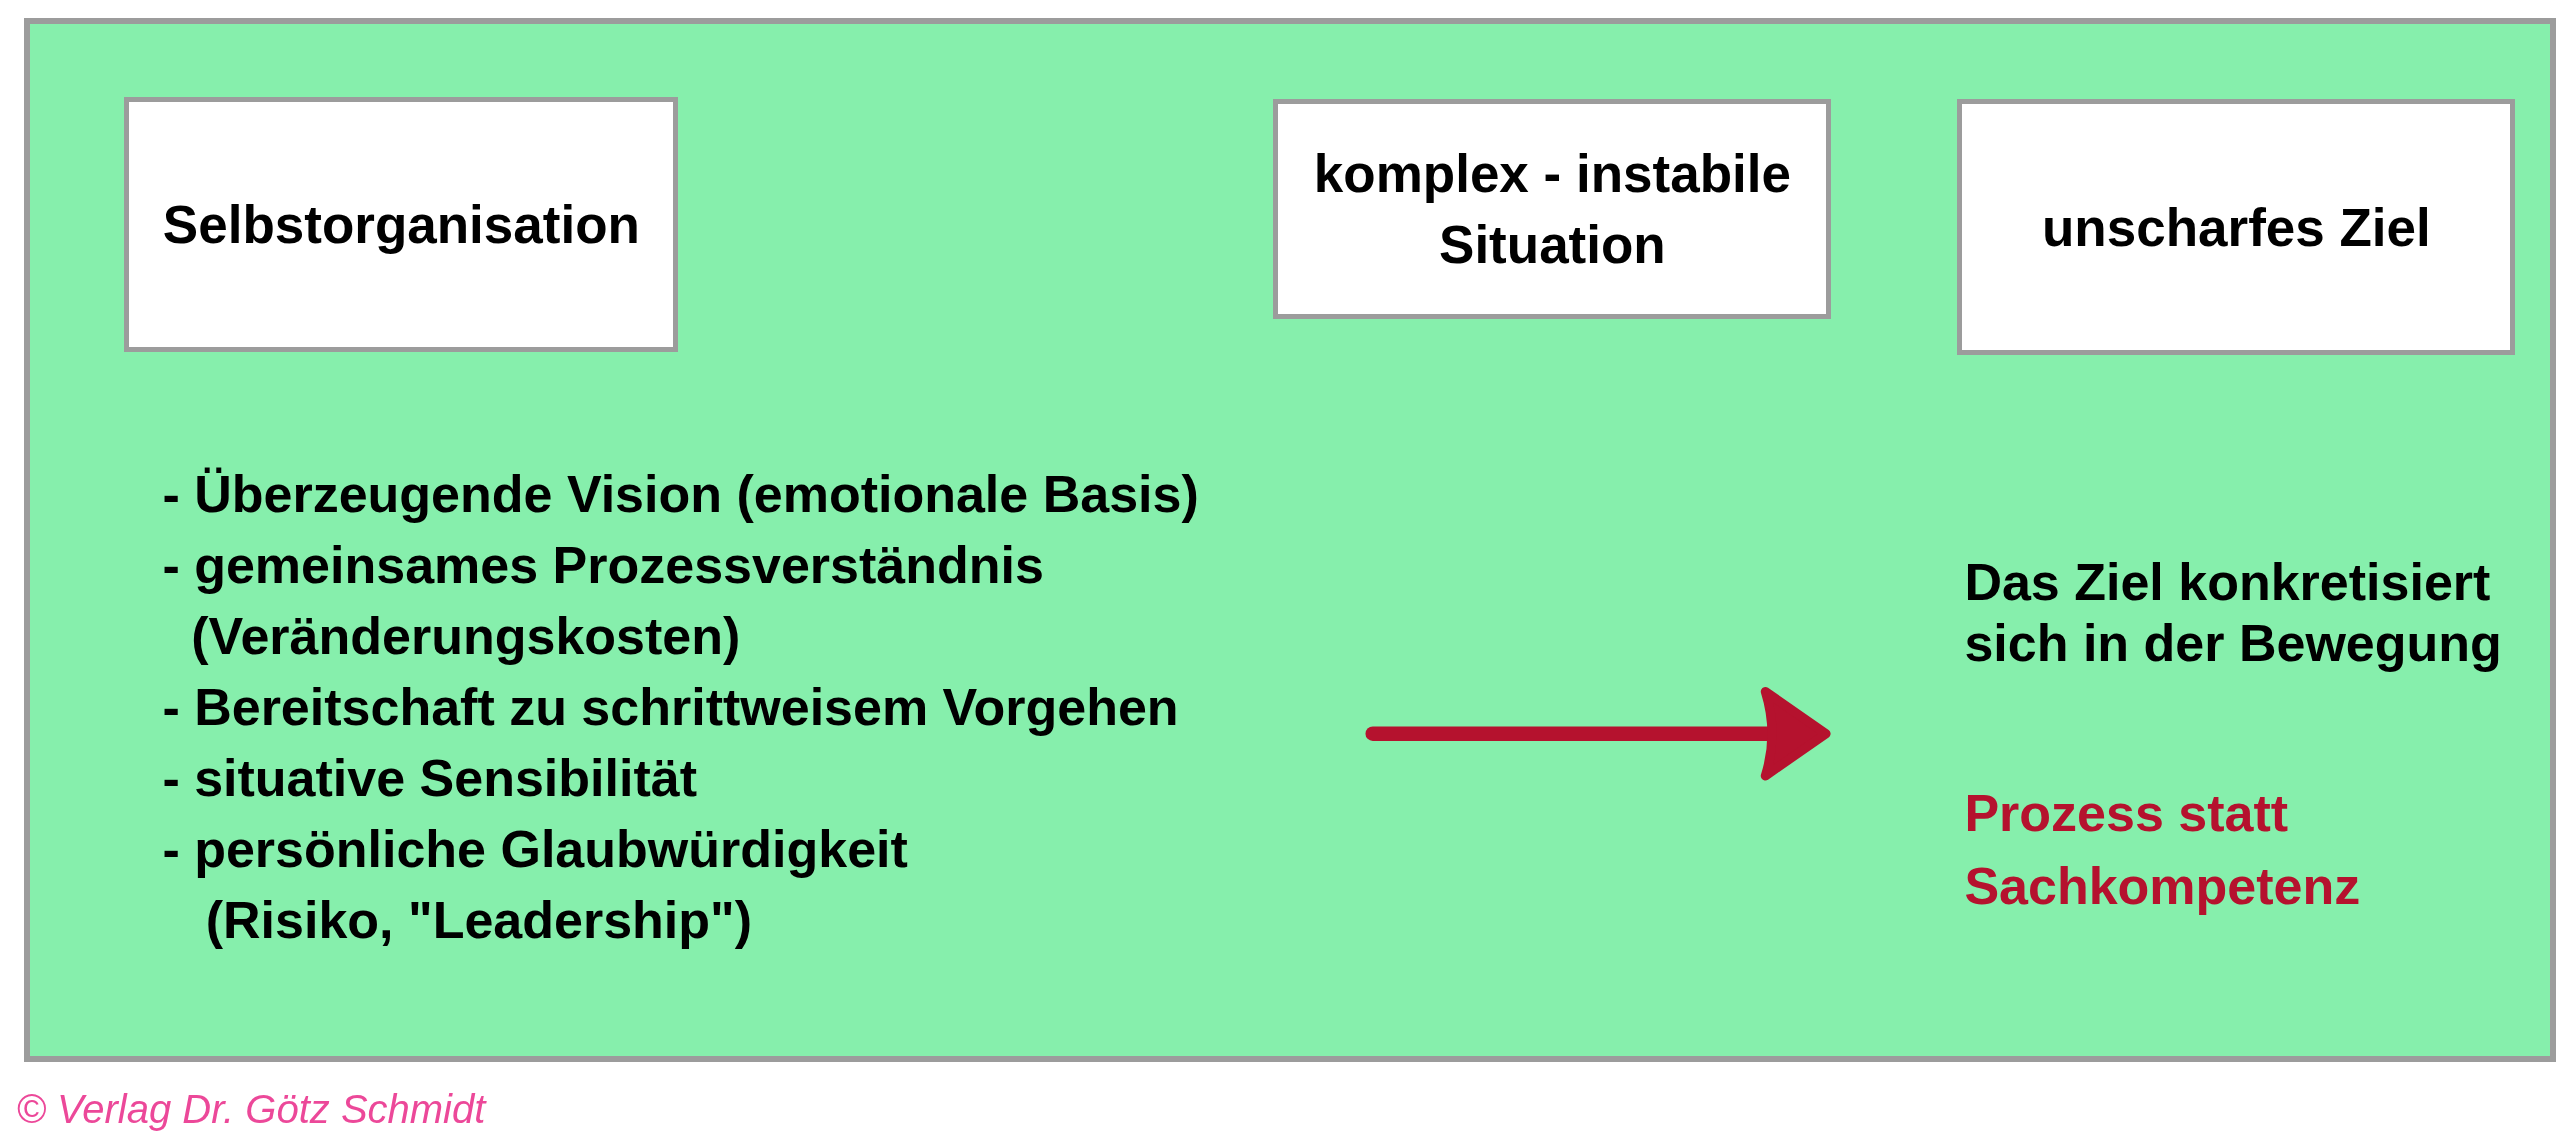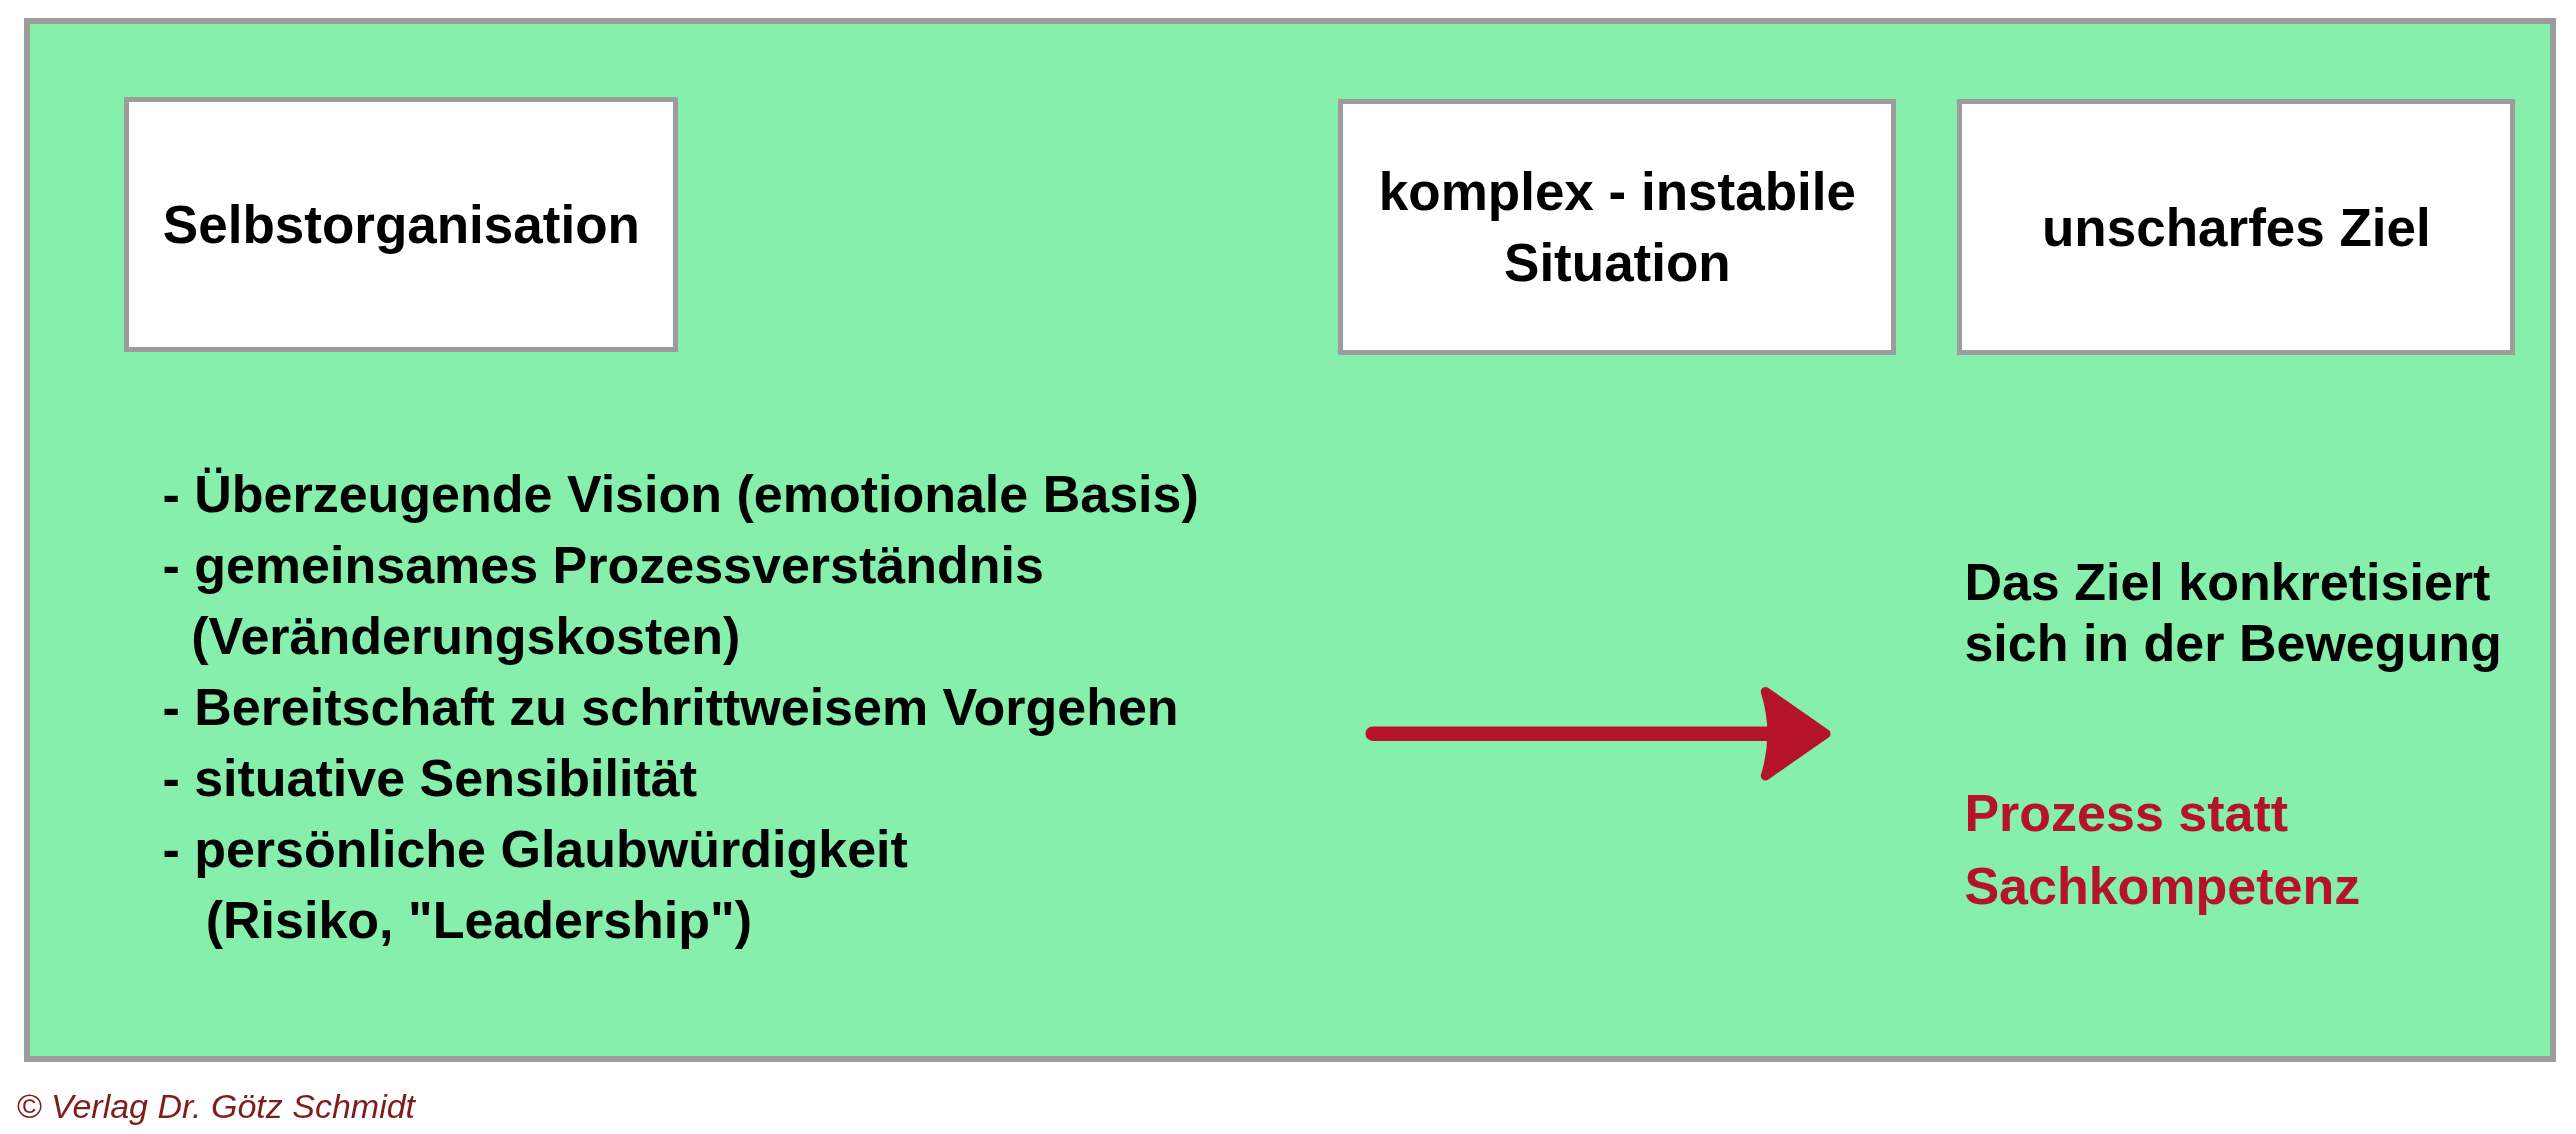--- a/index.html
+++ b/index.html
@@ -29,21 +29,21 @@
     align-items: center;
     justify-content: center;
     text-align: center;
     font-weight: bold;
     font-size: 53px;
     line-height: 71px;
     white-space: pre-line;
     background: #ffffff;
   }
   .box1 { left: 94px;  top: 73px; width: 554px; height: 255px; }
-  .box2 { left: 1308px; top: 75px; width: 558px; height: 256px; }
+  .box2 { left: 1243px; top: 75px; width: 558px; height: 220px; }
   .box3 { left: 1927px; top: 75px; width: 558px; height: 256px; }
   .bullet-list {
     position: absolute;
     left: 104px; top: 435px;
     font-weight: bold;
     font-size: 52px;
     line-height: 71px;
     margin-left: 28px;
   }
   .bullet-list .line { white-space: pre; }
@@ -66,22 +66,22 @@
     font-weight: bold;
     font-size: 52px;
     line-height: 73px;
     white-space: pre-line;
     color: var(--accent);
   }
   .copyright {
     position: absolute;
     left: 16.5px; top: 1087px;
     font-style: italic;
-    font-size: 34px;
-    color: #7f1d1d;
+    font-size: 40px;
+    color: #ec4899;
   }
 </style>
 </head>
 <body>
 
 <div class="frame">
 
   <div class="topbox box1">Selbstorganisation</div>
 
   <div class="topbox box2">komplex - instabile

